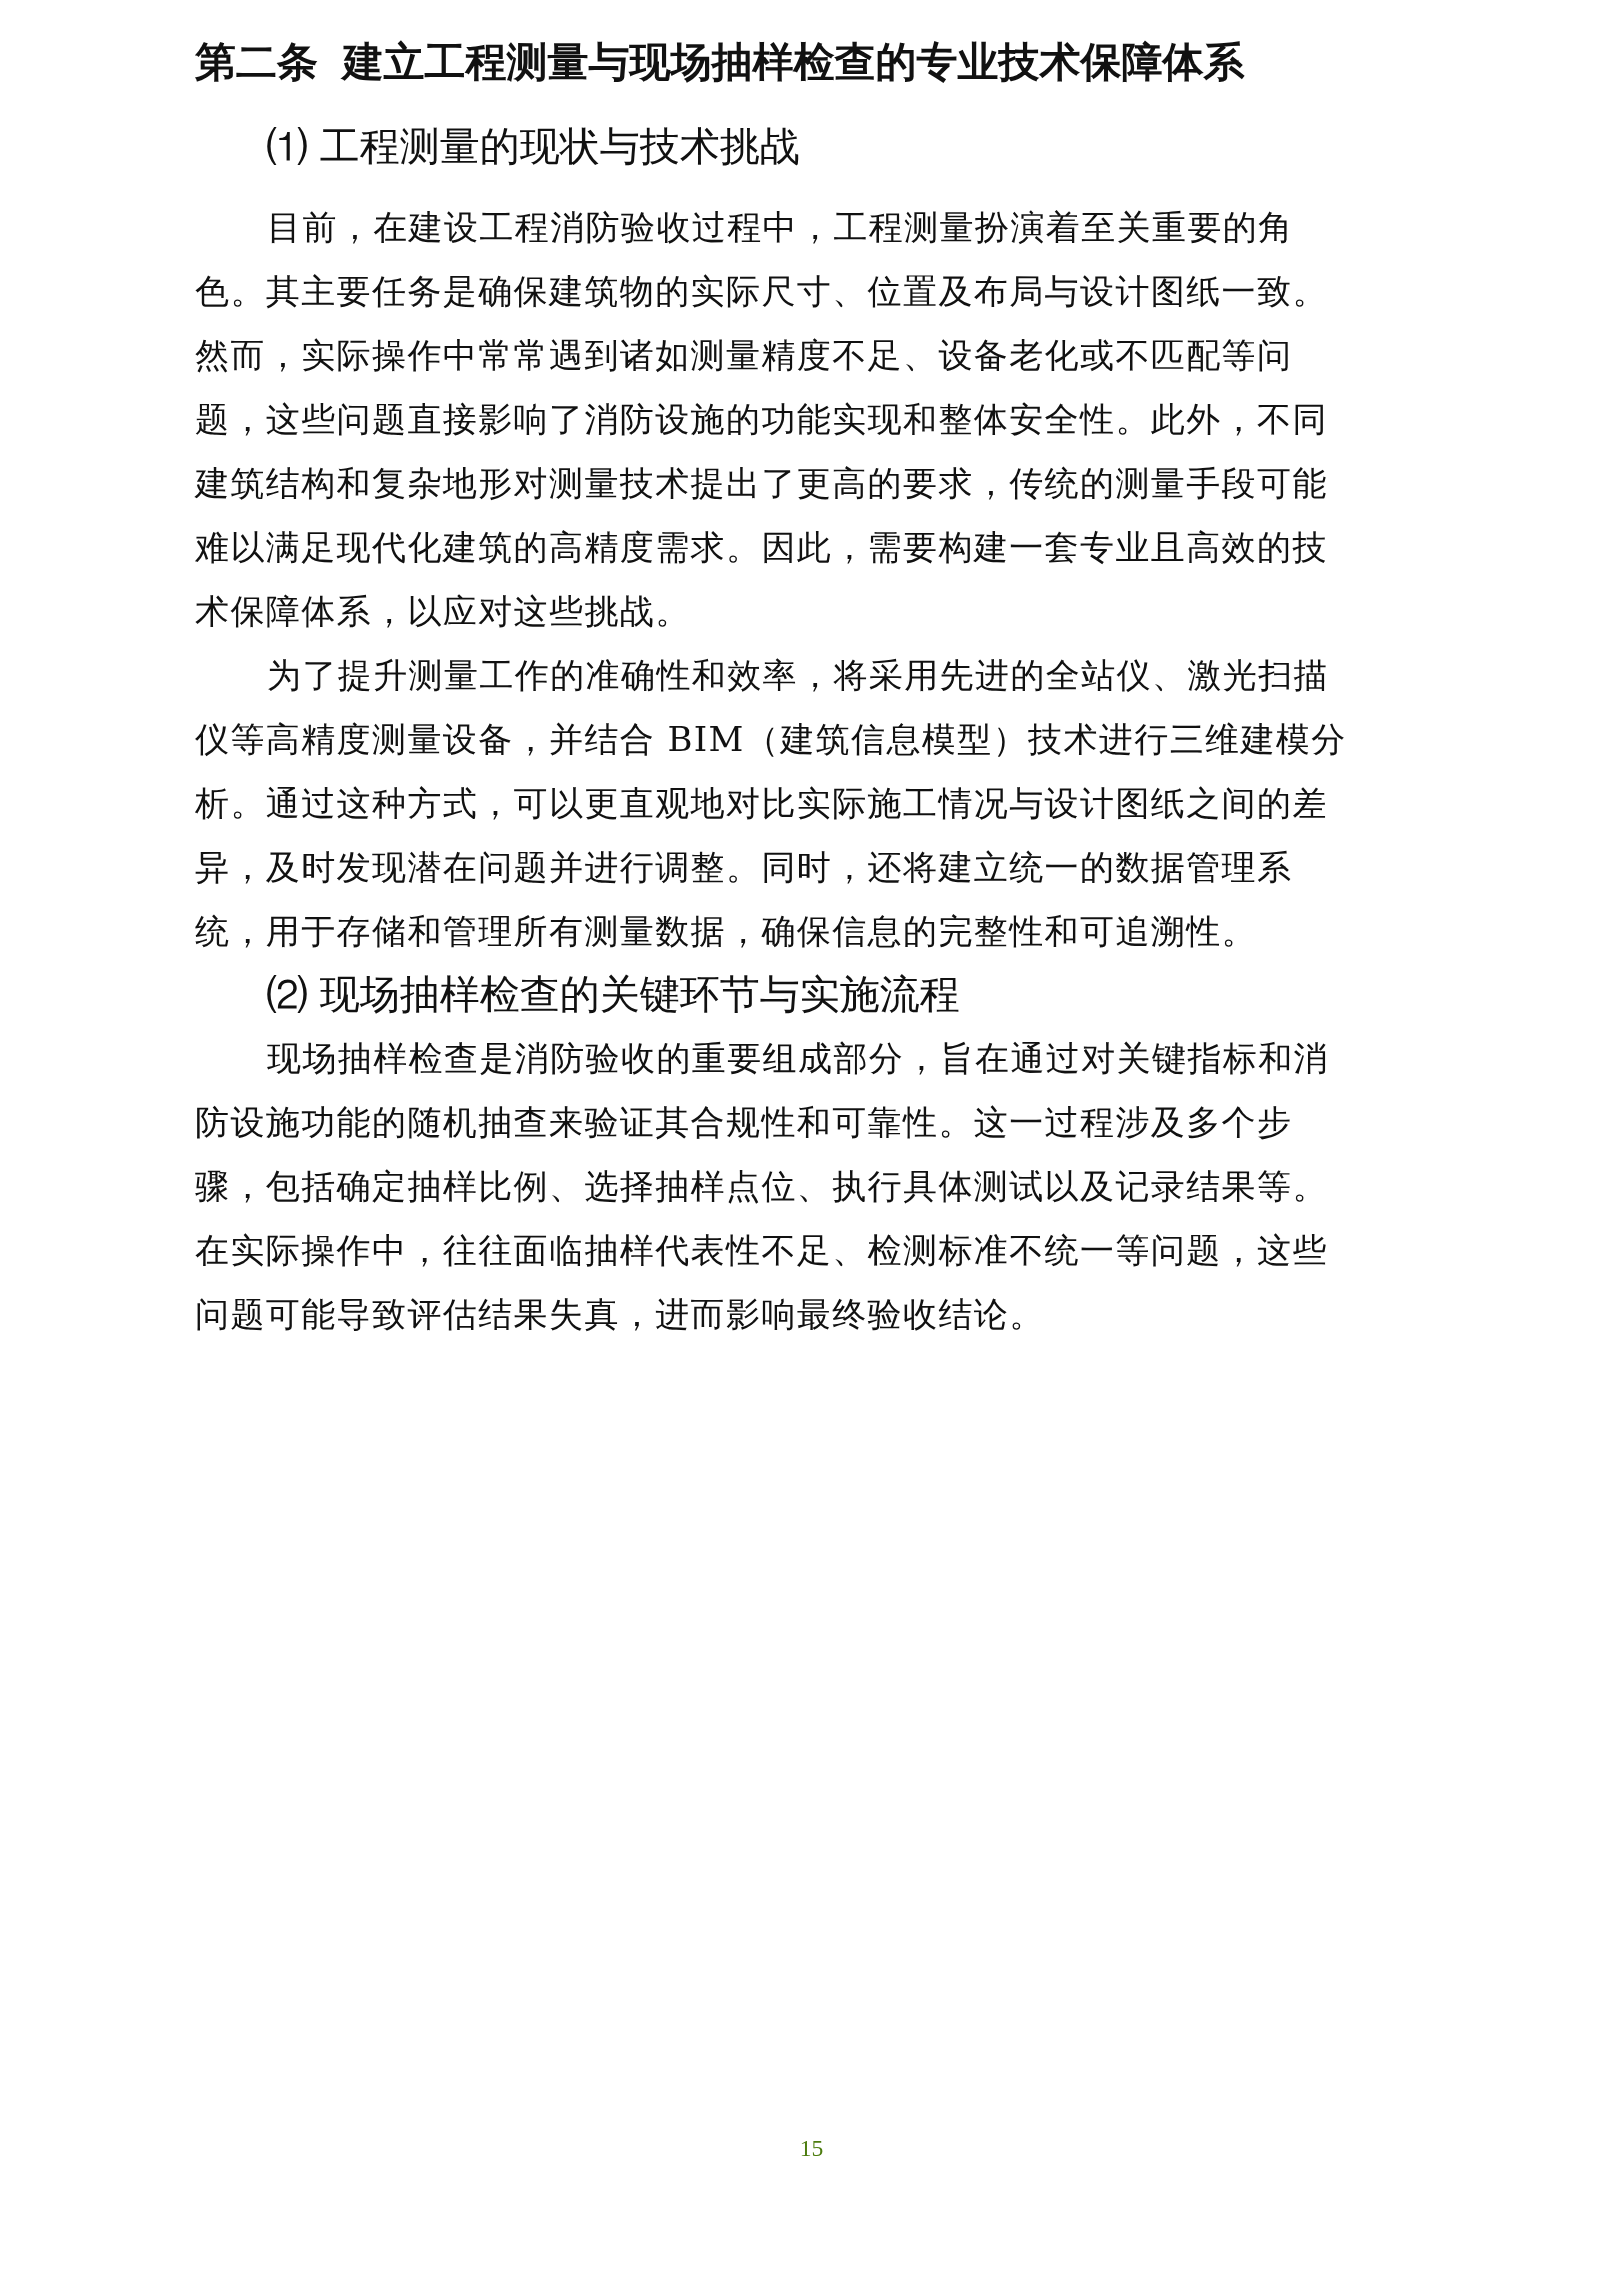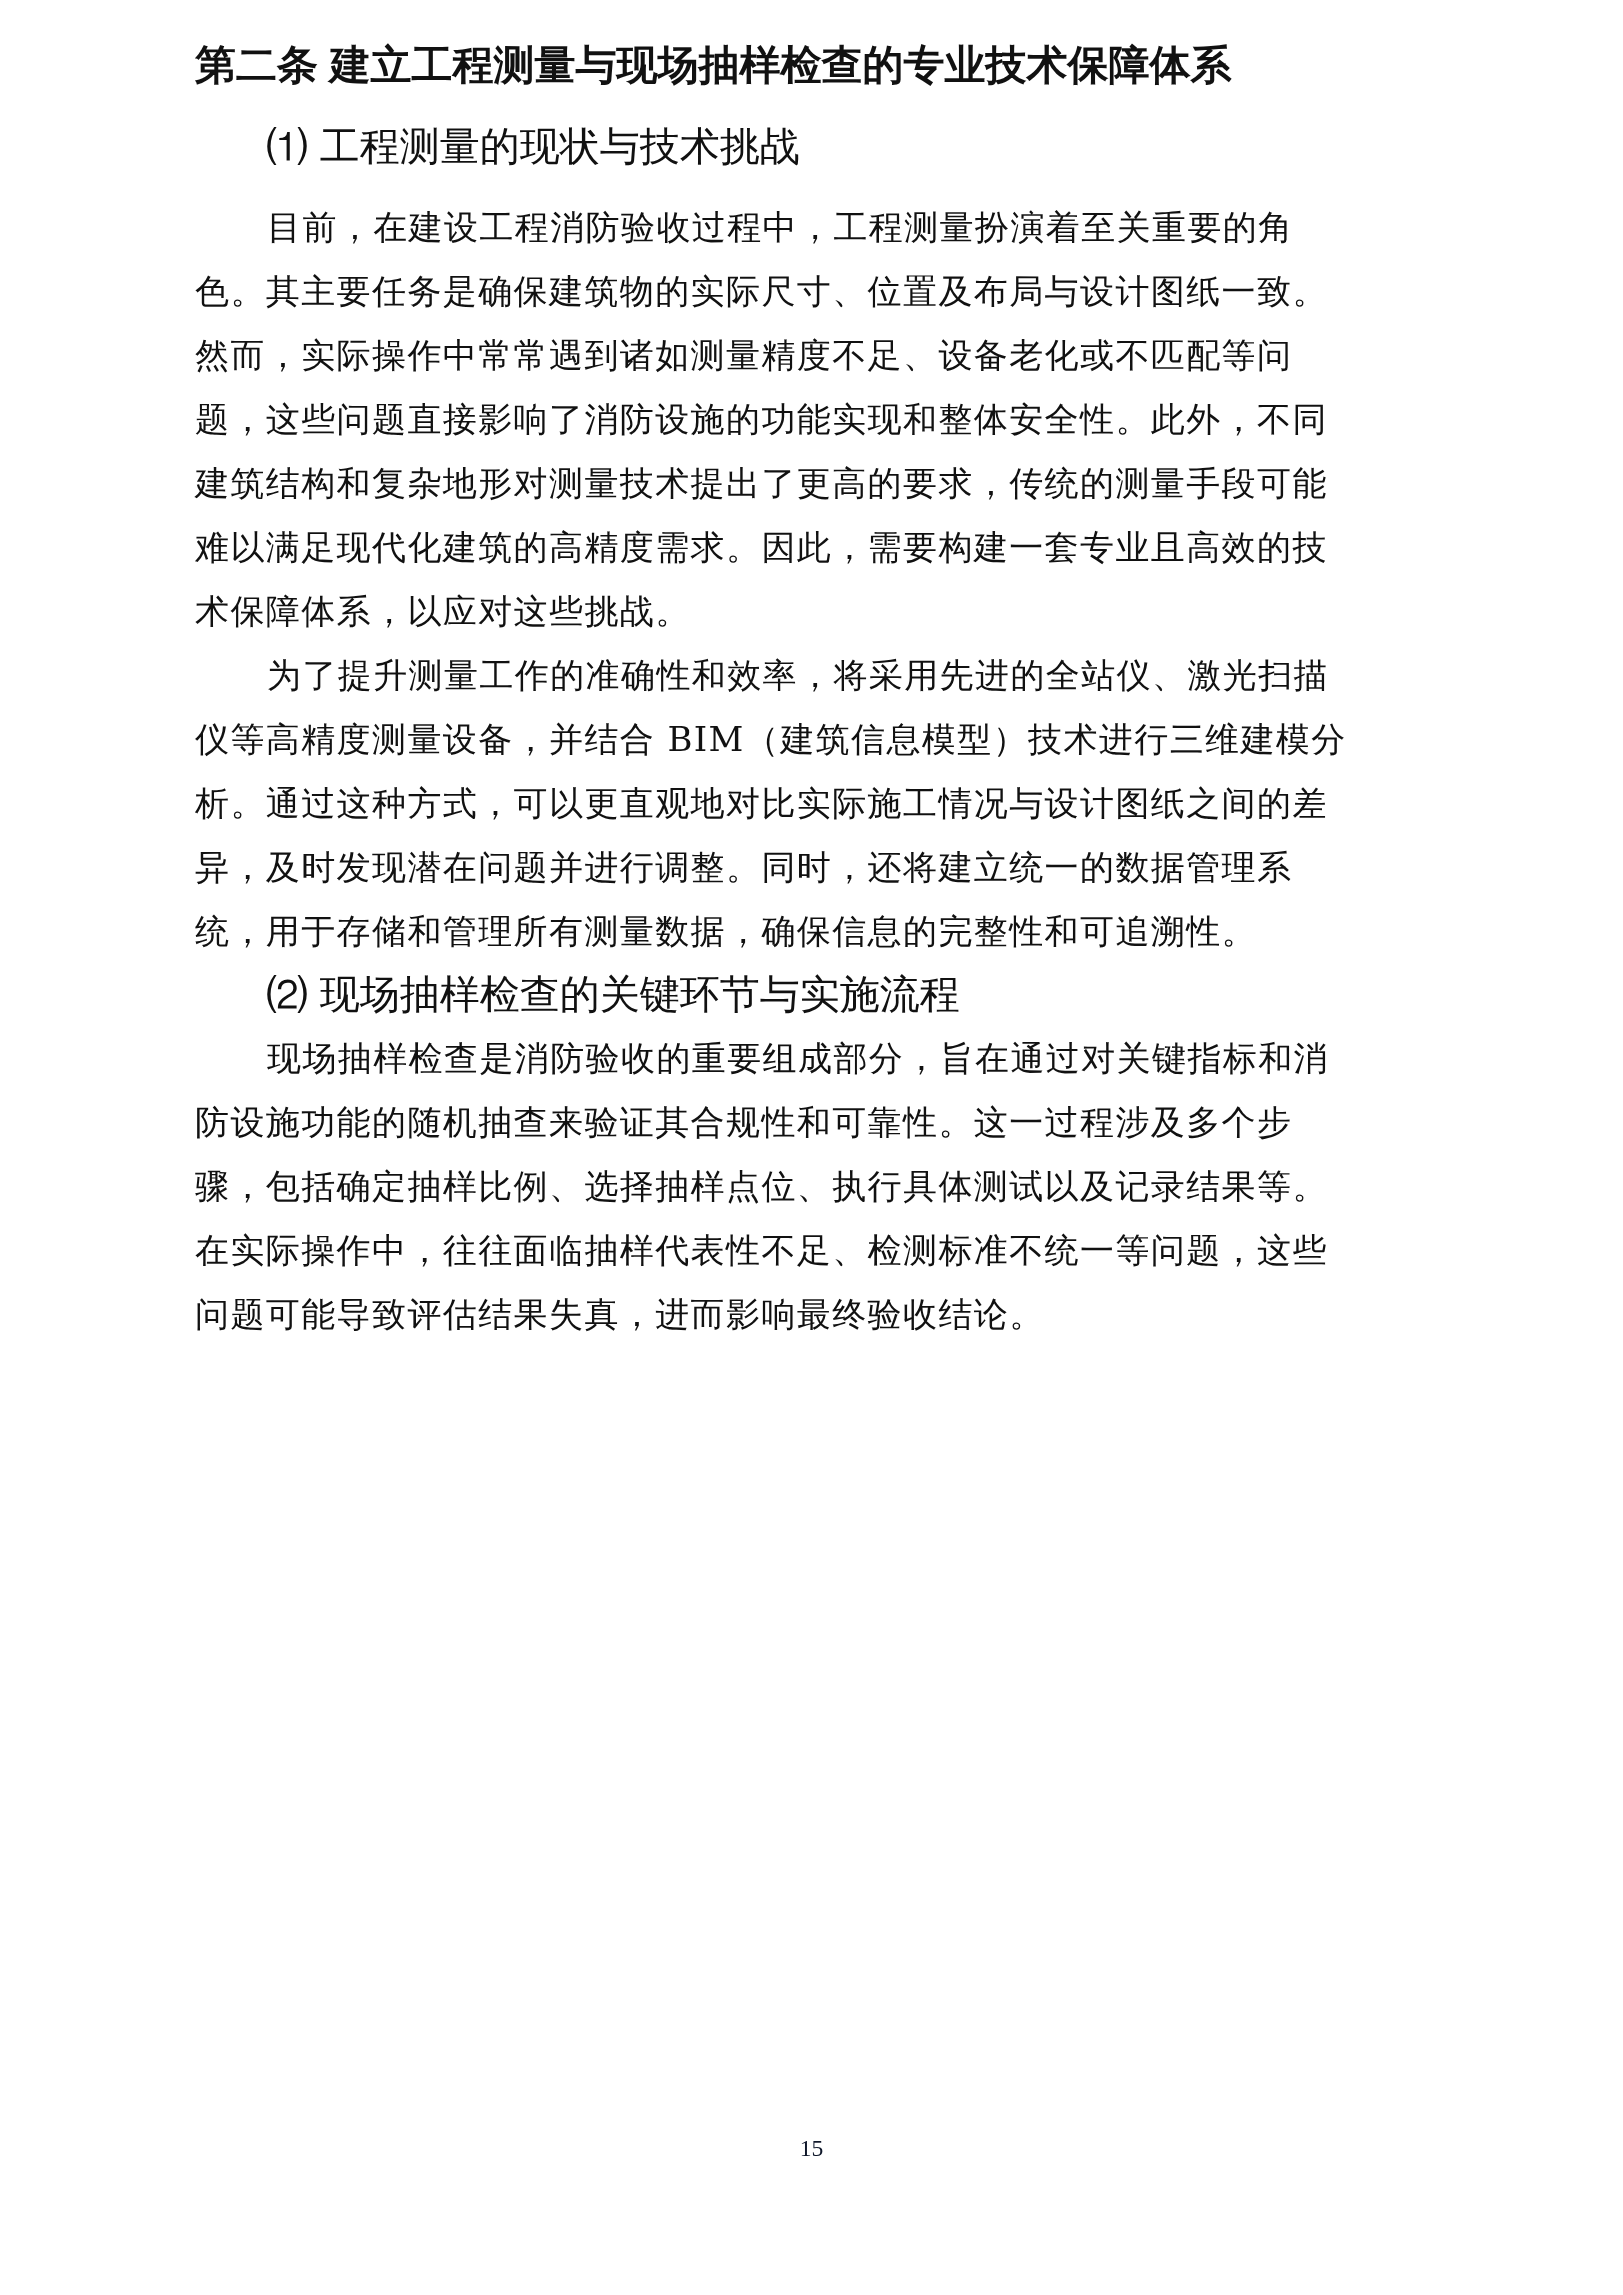--- a/index.html
+++ b/index.html
@@ -22,21 +22,21 @@
       width: 1623px;
       height: 2295px;
     }
     .content {
       position: absolute;
       left: 195px;
       top: 39px;
       width: 1235px;
     }
     .title {
-      font-family: Liberation Sans, sans-serif;
+      font-family: Liberation Mono, monospace;
       font-weight: bold;
       font-size: 41px;
       line-height: 52px;
       height: 52px;
       margin: 0 0 23.6px 0;
       letter-spacing: 0px;
       white-space: nowrap;
     }
     .subheading {
       font-size: 40px;
@@ -64,21 +64,21 @@
     .gap-small { height: 17px; }
     .page-number {
       position: absolute;
       left: 0;
       width: 1623px;
       top: 2135px;
       text-align: center;
       font-family: "Liberation Serif", "DejaVu Serif", serif;
       font-size: 23.6px;
       line-height: 26px;
-      color: #0f172a;
+      color: #4d7c0f;
     }
   </style>
 </head>
 <body>
 
 <div class="page">
   <div class="content">
 
     <h1 class="title">第二条  建立工程测量与现场抽样检查的专业技术保障体系</h1>
 

